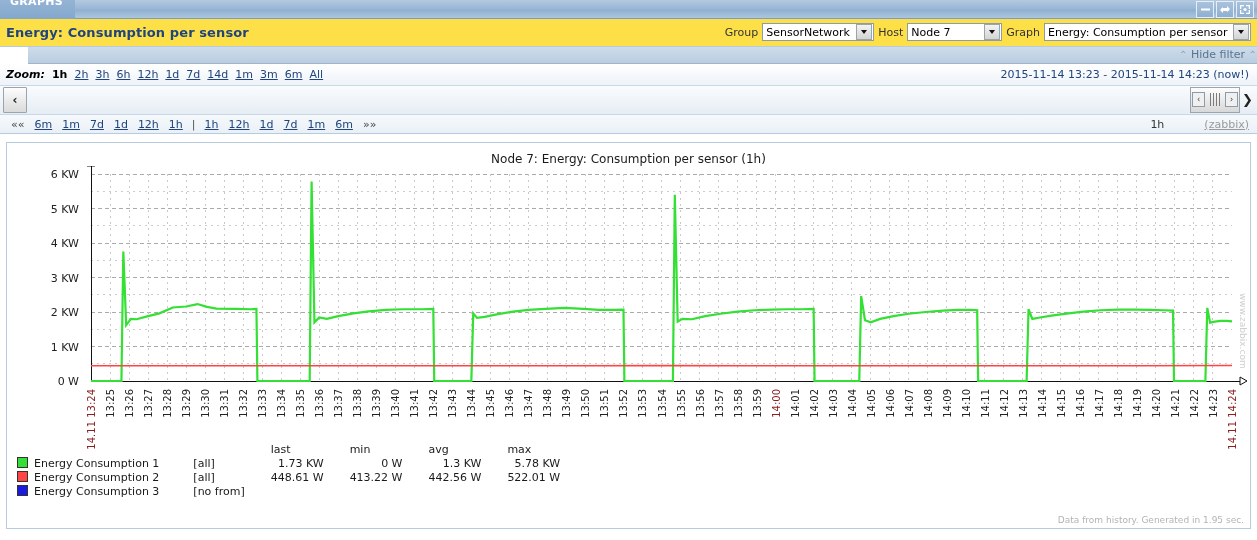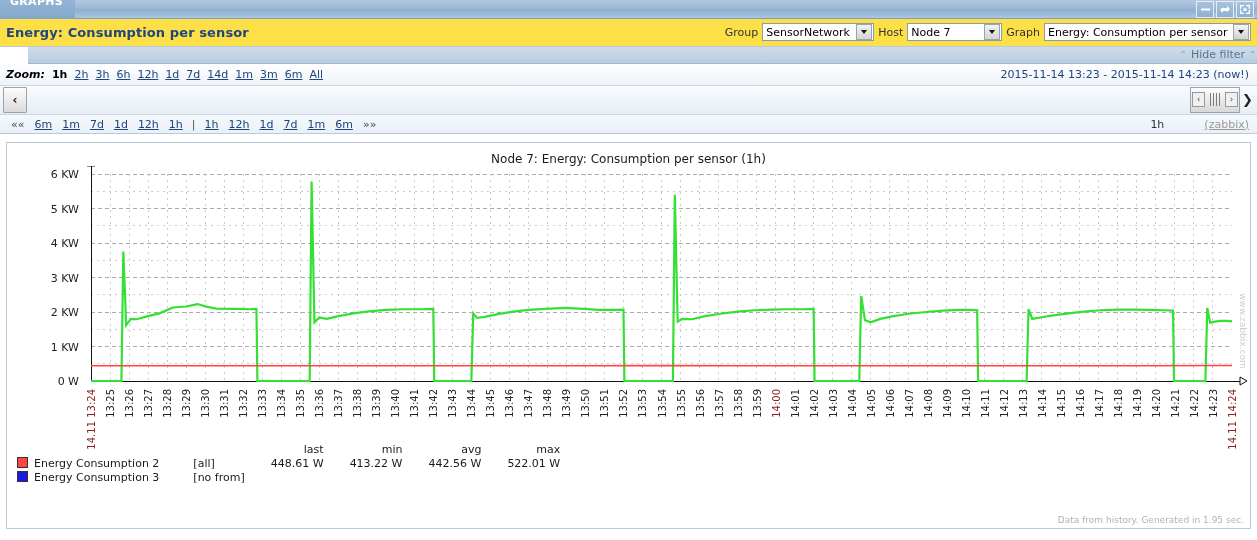--- a/index.html
+++ b/index.html
@@ -127,21 +127,21 @@
     text-align:center;font-size:12px;color:#1a1a1a;padding-top:9px;
   }
   svg.chart{display:block;}
   .legend{position:absolute;left:10px;top:300px;}
   .legend table{border-collapse:collapse;font-size:11px;color:#1a1a1a;}
   .legend td{padding:0 0 1px 0;white-space:nowrap;}
   .legend .sw{width:9px;height:9px;border:1px solid #333;display:inline-block;vertical-align:-1px;}
   .legend .name{padding-left:6px;}
   .legend .scope{padding-left:34px;}
   .legend .num{text-align:right;padding-left:26px;}
-  .legend .hdr{text-align:right;padding-left:26px;color:#1a1a1a;}
+  .legend .hdr{text-align:left;padding-left:26px;color:#1a1a1a;}
   .footnote{
     position:absolute;right:6px;bottom:3px;font-size:9px;color:#b3b3b3;
   }
   .watermark{
     position:absolute;right:2px;top:150px;font-size:9px;color:#cfcfcf;
     writing-mode:vertical-rl;
   }
 </style>
 </head>
 <body>
@@ -427,20 +427,29 @@
             <tr>
           <td></td>
           <td></td>
           <td></td>
           <td class="hdr">last</td>
           <td class="hdr">min</td>
           <td class="hdr">avg</td>
           <td class="hdr">max</td>
         </tr>
         <tr>
+          <td><span class="sw" id="sw0" style="background: rgb(51, 224, 51);"></span></td>
+          <td class="name">Energy Consumption 1</td>
+          <td class="scope">[all]</td>
+          <td class="num">1.73 KW</td>
+          <td class="num">0 W</td>
+          <td class="num">1.3 KW</td>
+          <td class="num">5.78 KW</td>
+        </tr>
+        <tr>
           <td><span class="sw" id="sw1" style="background: rgb(255, 68, 68);"></span></td>
           <td class="name">Energy Consumption 2</td>
           <td class="scope">[all]</td>
           <td class="num">448.61 W</td>
           <td class="num">413.22 W</td>
           <td class="num">442.56 W</td>
           <td class="num">522.01 W</td>
         </tr>
         <tr>
           <td><span class="sw" id="sw2" style="background: rgb(27, 27, 224);"></span></td>

